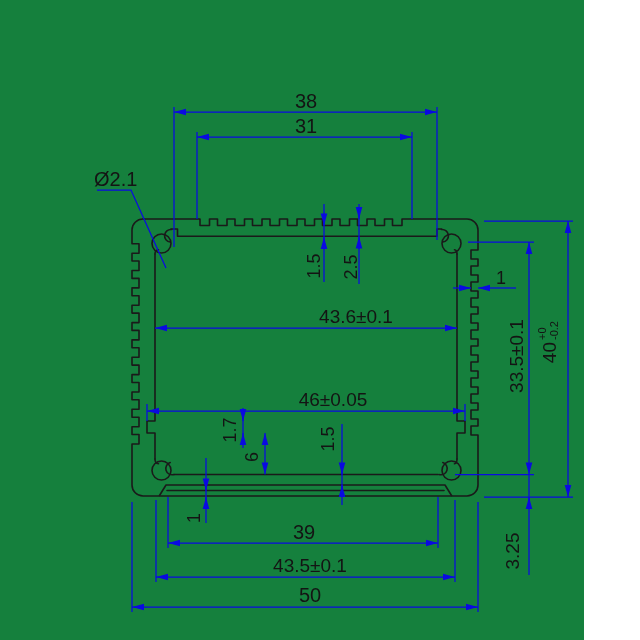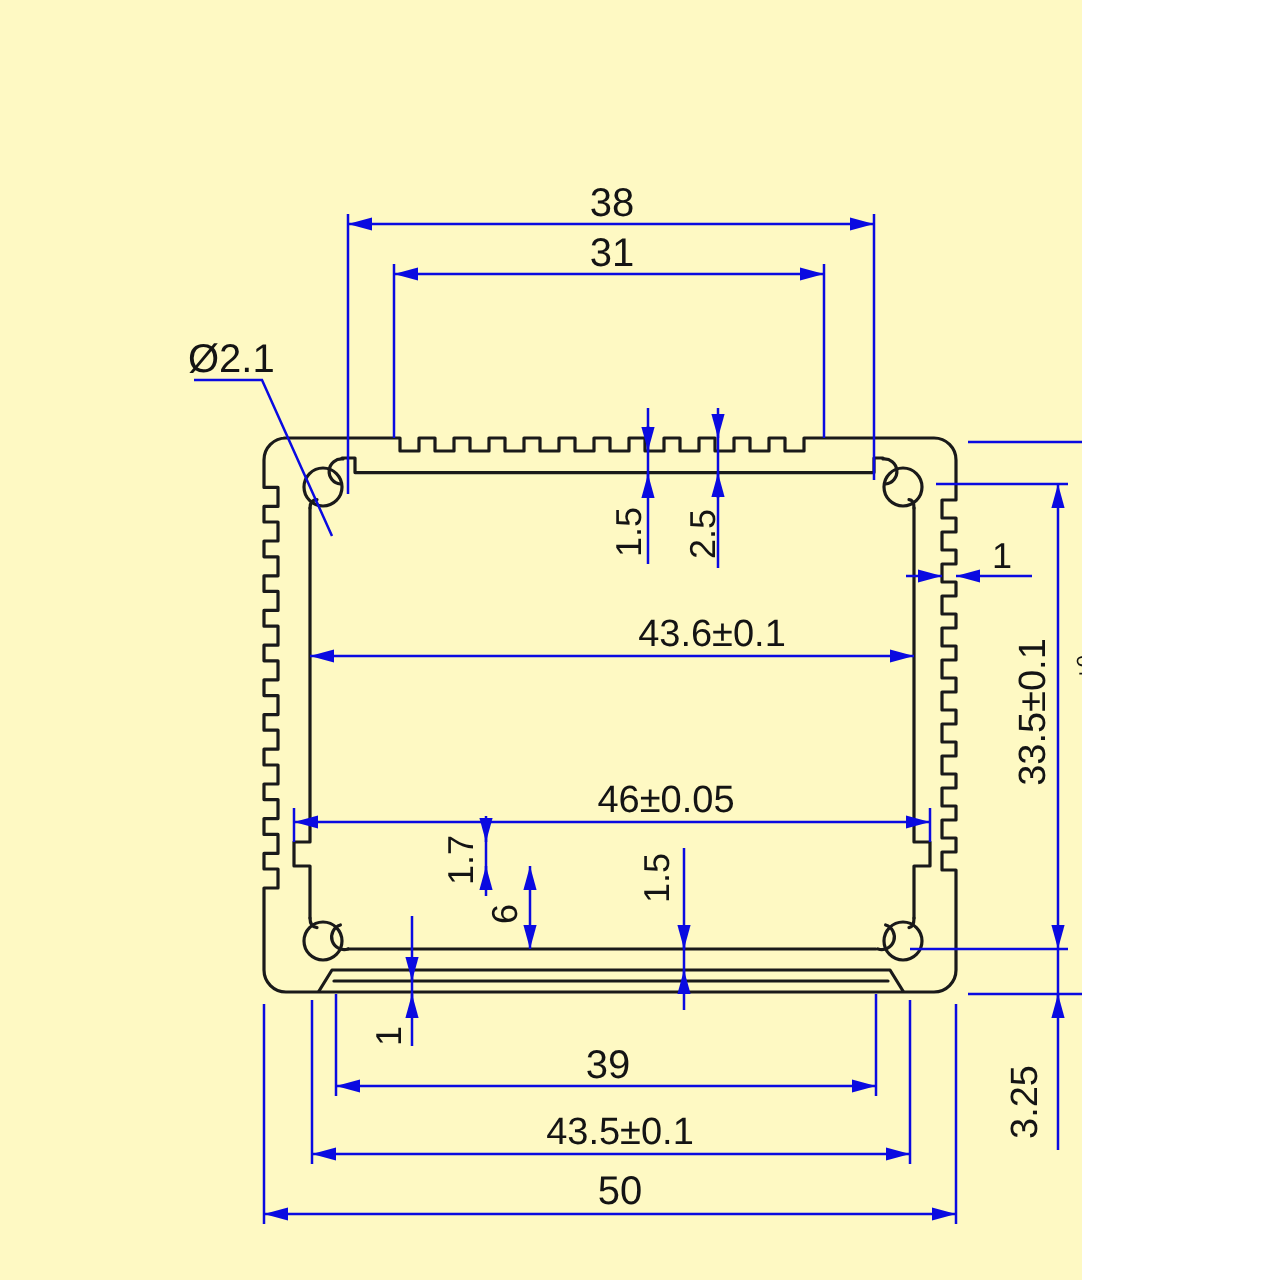--- a/index.html
+++ b/index.html
@@ -1,16 +1,16 @@
 <!DOCTYPE html>
 <html><head>
 <meta charset="utf-8">
 <style>
   html,body{margin:0;padding:0;background:#ffffff;}
-  .canvas{position:relative;width:541px;height:640px;background:#fef9c3;overflow:hidden;}
+  .canvas{position:relative;width:584px;height:640px;background:#15803d;overflow:hidden;}
   svg{display:block;}
   .pl{fill:none;stroke:#1a1a1a;stroke-width:1.6;stroke-linejoin:round;stroke-linecap:round;}
   .dl{fill:none;stroke:#0a0ae1;stroke-width:1.25;stroke-linecap:butt;}
   .dt{fill:#141414;font-family:"Liberation Sans",sans-serif;font-size:20px;}
   .dts{fill:#141414;font-family:"Liberation Sans",sans-serif;font-size:19px;}
   .dtr{fill:#141414;font-family:"Liberation Sans",sans-serif;font-size:18px;}
   .tol{fill:#141414;font-family:"Liberation Sans",sans-serif;font-size:11px;}
 </style>
 </head>
 <body>

